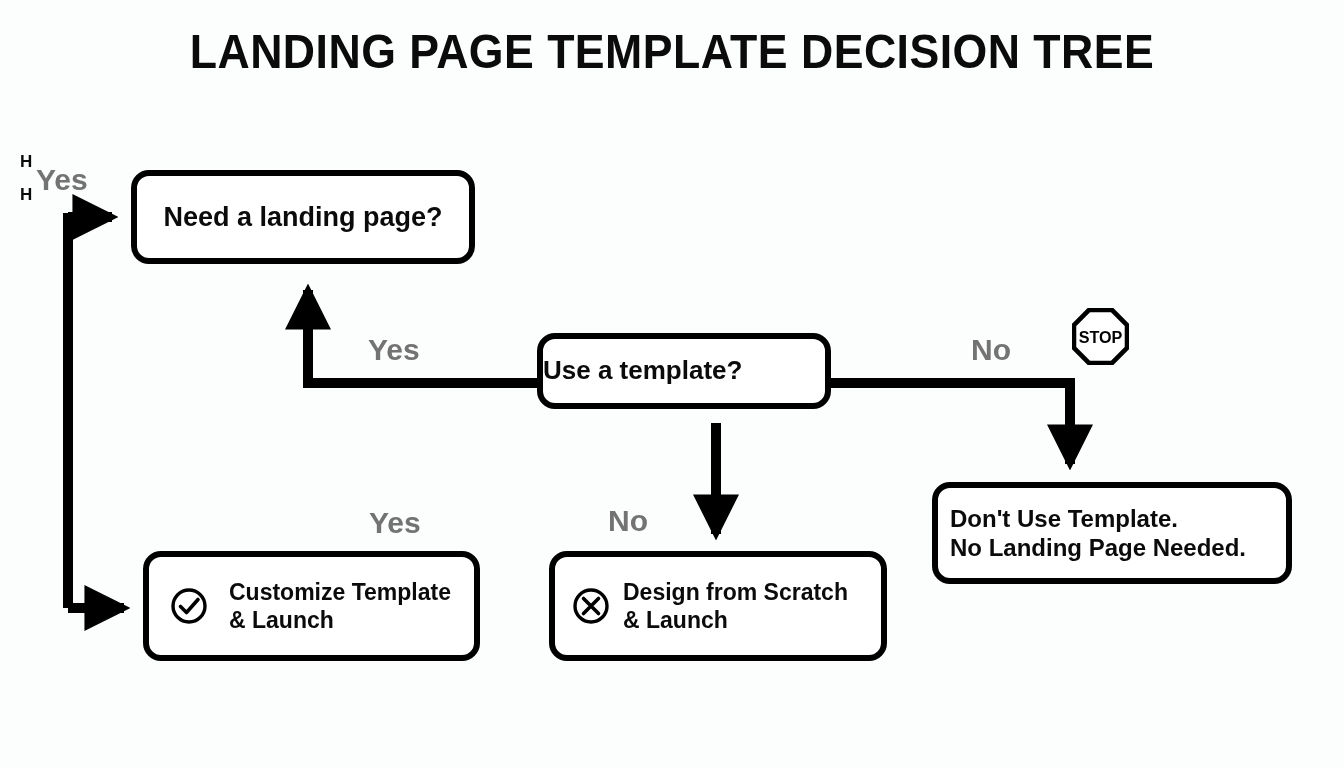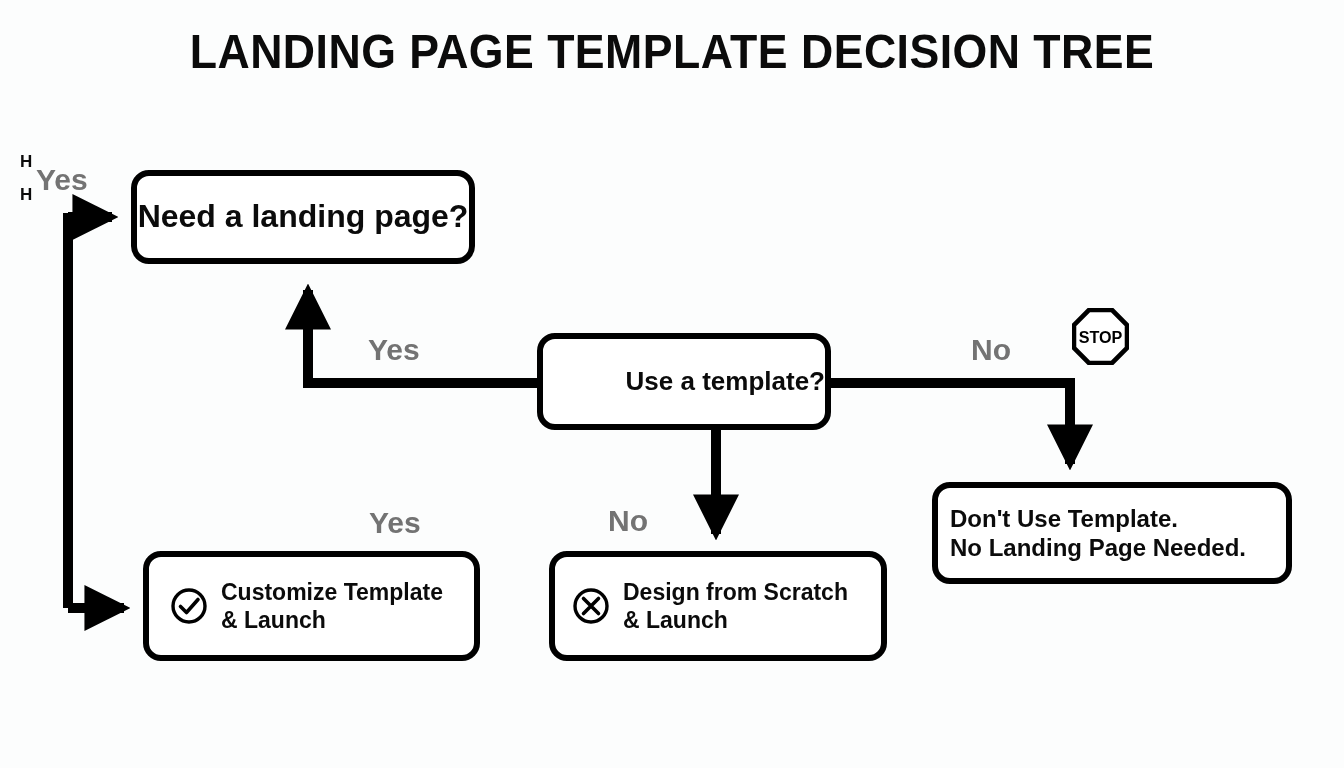--- a/index.html
+++ b/index.html
@@ -62,37 +62,38 @@
     white-space: pre-line;
   }
 
   #node-need {
     left: 131px;
     top: 170px;
     width: 344px;
     height: 94px;
     justify-content: center;
   }
-  #node-need .node-label { font-size: 32px; }
+  #node-need .node-label { font-size: 27px; }
 
   #node-template {
     left: 537px;
     top: 333px;
     width: 294px;
-    height: 97px;
-    justify-content: flex-end;
+    height: 76px;
+    justify-content: flex-start;
   }
   #node-template .node-label { font-size: 26px; }
 
   #node-customize {
     left: 143px;
     top: 551px;
     width: 337px;
     height: 110px;
     padding-left: 20px;
+    gap: 8px;
   }
   #node-design {
     left: 549px;
     top: 551px;
     width: 338px;
     height: 110px;
     padding-left: 16px;
   }
   #node-dont {
     left: 932px;

